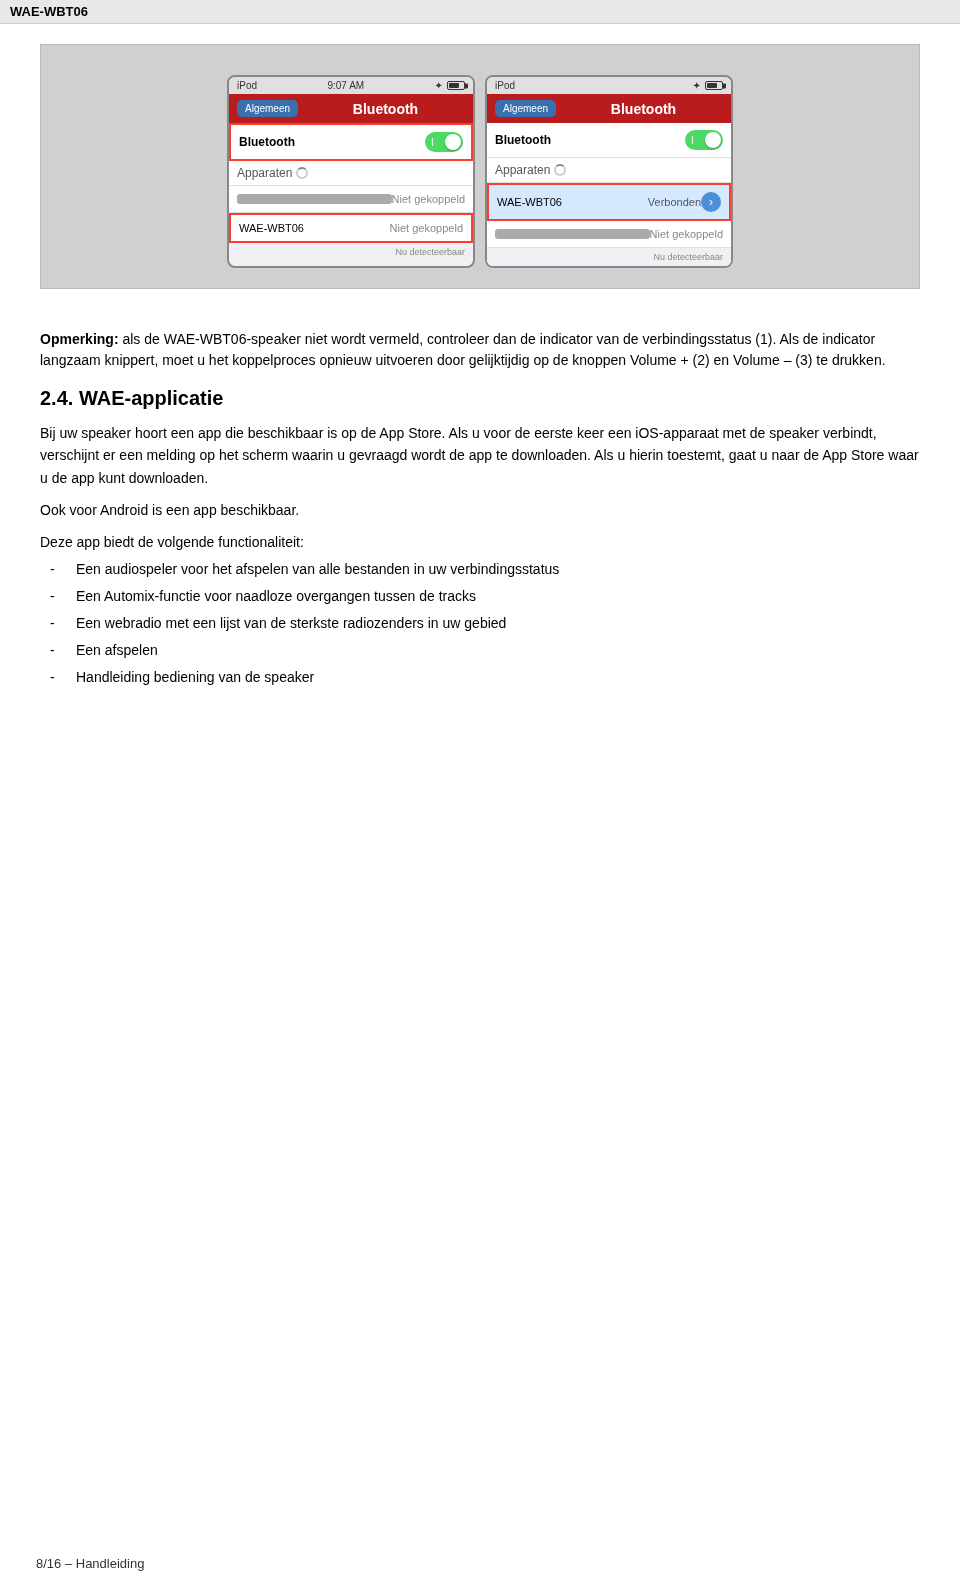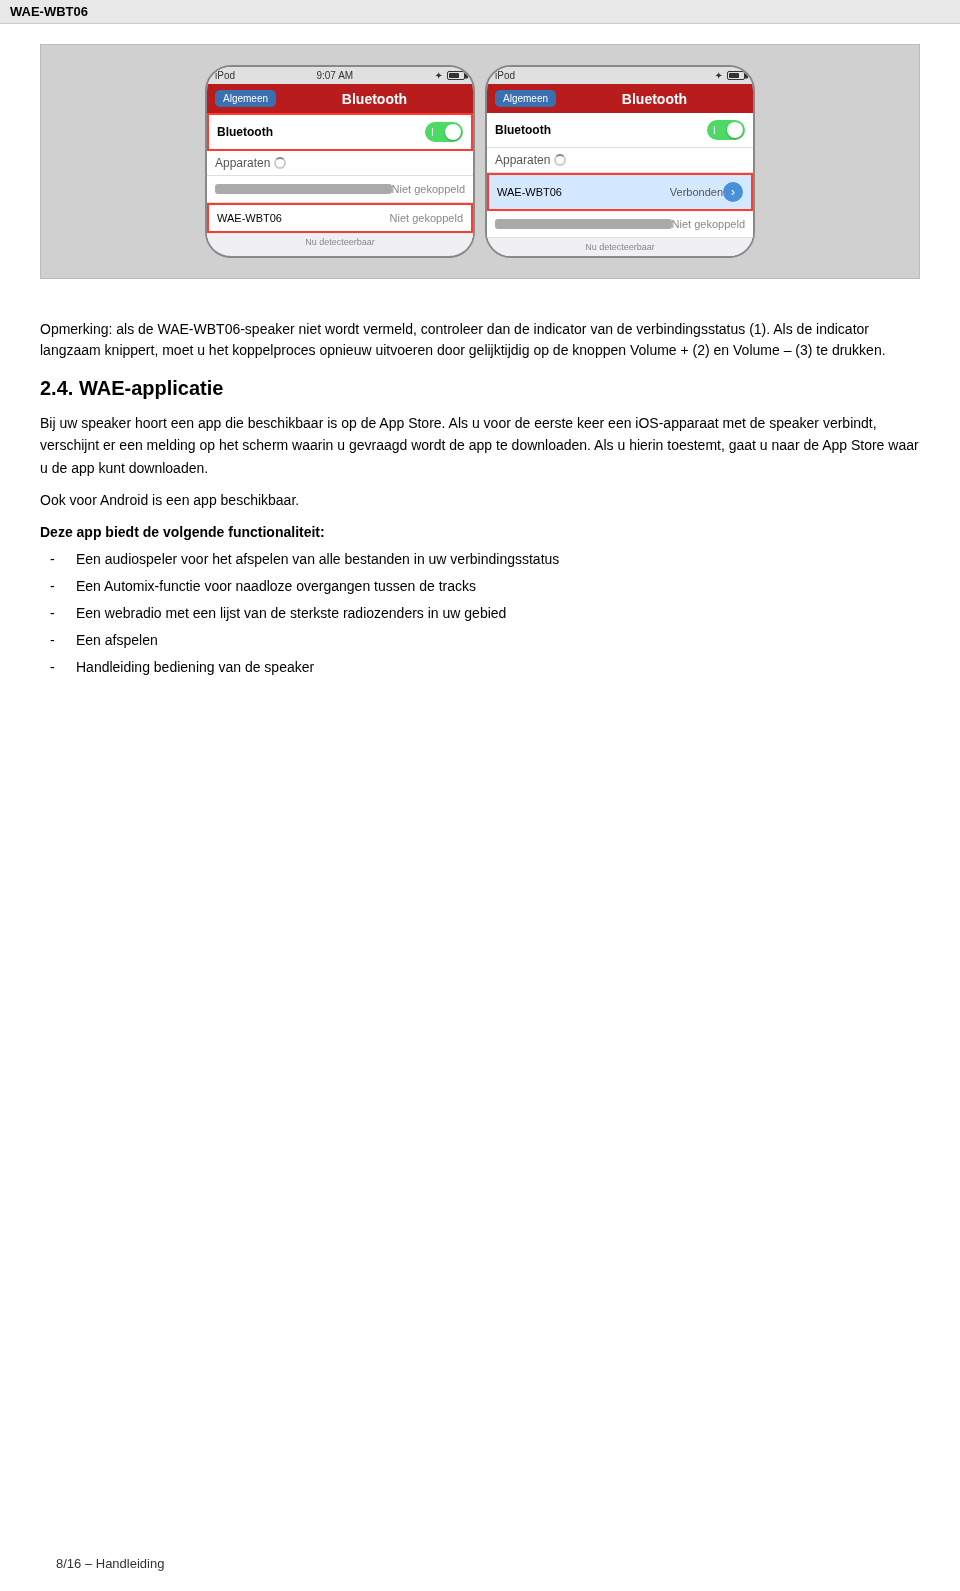--- a/index.html
+++ b/index.html
@@ -33,26 +33,27 @@
       gap: 10px;
       justify-content: center;
       margin-bottom: 30px;
       background: #d0d0d0;
       padding: 20px;
       border: 1px solid #bbb;
     }
 
     
     .iphone-mockup {
-      width: 270px;
+      width: 248px;
       background: #f0f0f0;
       border: 2px solid #888;
-      border-radius: 26px;
+      border-radius: 8px;
       overflow: hidden;
       font-size: 11px;
+      margin-top: 10px;
     }
 
     .iphone-status-bar {
       background: #e0e0e0;
       display: flex;
       justify-content: space-between;
       align-items: center;
       padding: 3px 8px;
       font-size: 10px;
       color: #333;
@@ -260,36 +261,36 @@
       background: #aaa;
       border-radius: 3px;
       flex: 1;
     }
 
     .nu-detecteerbaar {
       padding: 4px 8px;
       font-size: 9px;
       color: #888;
       background: #efeff4;
-      text-align: center;
+      text-align: right;
     }
 
     
     .text-content {
       padding: 10px 0;
     }
 
     .opmerking-para {
       margin-bottom: 16px;
       line-height: 1.5;
       font-size: 14px;
     }
 
     .opmerking-para strong {
-      font-weight: normal;
+      font-weight: bold;
     }
 
     .section-heading {
       font-size: 20px;
       font-weight: bold;
       margin-bottom: 12px;
       margin-top: 16px;
     }
 
     .section-heading .section-num {
@@ -299,21 +300,20 @@
     .body-para {
       line-height: 1.6;
       font-size: 14px;
       margin-bottom: 10px;
     }
 
     .list-section-title {
       font-size: 14px;
       margin-bottom: 6px;
       line-height: 1.5;
-      font-weight: bold;
     }
 
     .feature-list {
       list-style: none;
       padding: 0;
     }
 
     .feature-list li {
       display: flex;
       gap: 16px;
@@ -324,21 +324,21 @@
     }
 
     .feature-list li .dash {
       min-width: 10px;
     }
 
     
     .page-footer {
       position: absolute;
       bottom: 20px;
-      left: 56px;
+      left: 36px;
       font-size: 13px;
       color: #333;
     }
   </style>
 </head>
 <body>
 
 <div class="page-title-bar">
   <span>WAE-WBT06</span>
 </div>

